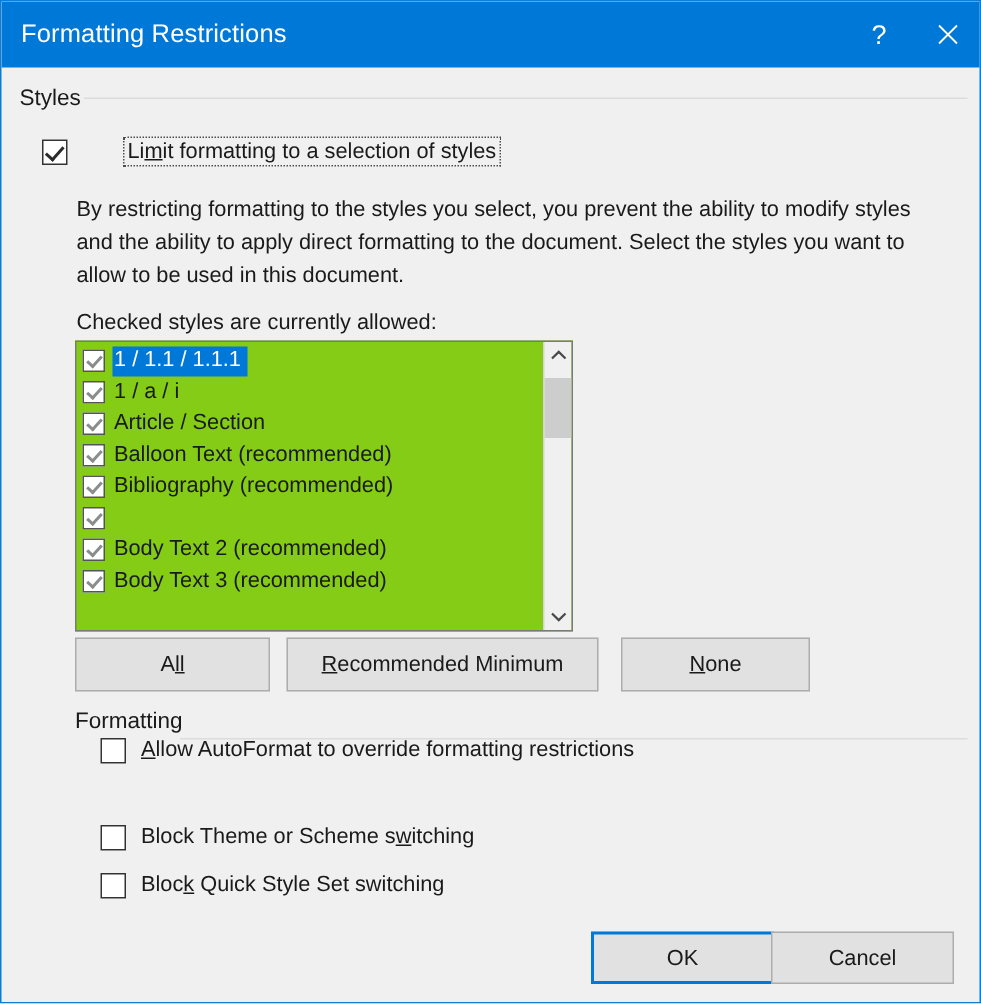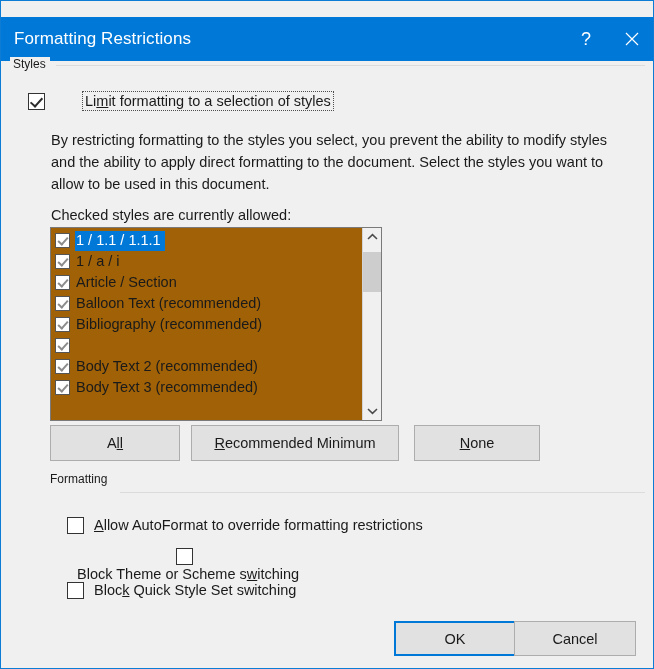--- a/index.html
+++ b/index.html
@@ -15,21 +15,21 @@
     width: 654px;
     height: 669px;
     box-sizing: border-box;
     border: 1px solid #0c7cd5;
     background: #f0f0f0;
     overflow: hidden;
   }
   
   .titlebar {
     position: absolute;
-    left: 0; top: 16px;
+    left: 0; top: 0;
     width: 654px;
     height: 44px;
     background: #0078d7;
     display: flex;
     align-items: center;
   }
   .title-text {
     color: #ffffff;
     font-size: 17px;
     font-family: "Liberation Sans", sans-serif;
@@ -49,21 +49,21 @@
     line-height: 1;
     cursor: default;
   }
   .title-btn.help { font-size: 18px; }
   .title-btn.close { font-size: 20px; font-weight: 300; }
   .title-btn svg { display: block; }
 
   
   .group-label {
     position: absolute;
-    font-size: 12px;
+    font-size: 15px;
     color: #1a1a1a;
     background: #f0f0f0;
     padding: 0 4px 0 3px;
     white-space: nowrap;
   }
   .group-line {
     position: absolute;
     height: 1px;
     background: #dcdcdc;
   }
@@ -118,21 +118,21 @@
     outline-offset: 0px;
     margin-left: 38px;
   }
   .accel { text-decoration: underline; }
 
   
   .listbox {
     position: absolute;
     box-sizing: border-box;
     border: 1px solid #7a7a7a;
-    background: #a16207;
+    background: #84cc16;
     display: flex;
     overflow: hidden;
   }
   .list-items {
     flex: 1;
     padding: 2px 0 0 1px;
     overflow: hidden;
   }
   .list-row {
     display: flex;
@@ -311,25 +311,25 @@
     </div>
   <div class="btn" id="btn-none" style="left:413px; top:424px; width:126px; height:36px;">
       <span class="accel">N</span>
       <span>one</span>
     </div>
 
   <div class="group-label" style="left:46px; top:471px;">Formatting</div>
   <div class="group-line" style="left:119px; top:491px; width:525px;"></div>
 
   <div id="formatting-options">
-      <div class="cb-row" style="left: 66px; top: 514px;">
+      <div class="cb-row" style="left: 66px; top: 489px;">
         <div class="cb-box"></div>
         <div class="cb-label"><span class="accel">A</span><span>llow AutoFormat to override formatting restrictions</span></div>
       </div>
-      <div class="cb-row" style="left: 66px; top: 547px; flex-direction: column;">
+      <div class="cb-row" style="left: 66px; top: 547px;">
         <div class="cb-box"></div>
         <div class="cb-label"><span>Block Theme or Scheme s</span><span class="accel">w</span><span>itching</span></div>
       </div>
       <div class="cb-row" style="left: 66px; top: 579px;">
         <div class="cb-box"></div>
         <div class="cb-label"><span>Bloc</span><span class="accel">k</span><span> Quick Style Set switching</span></div>
       </div>
     </div>
 
   <div class="btn default" style="left:393px; top:620px; width:122px; height:35px;">OK</div>

